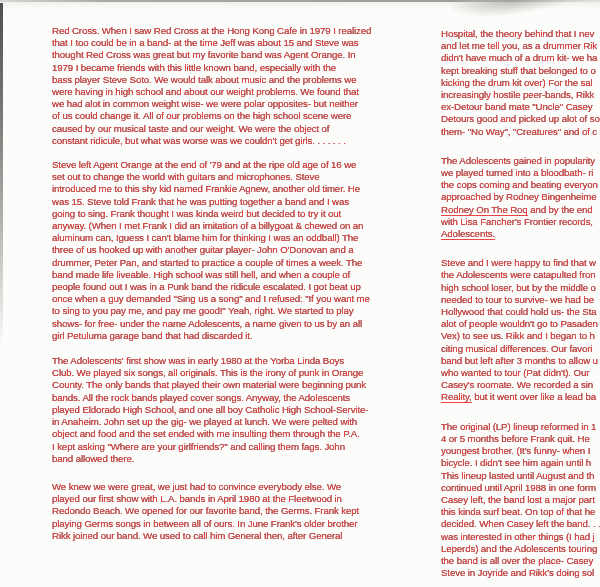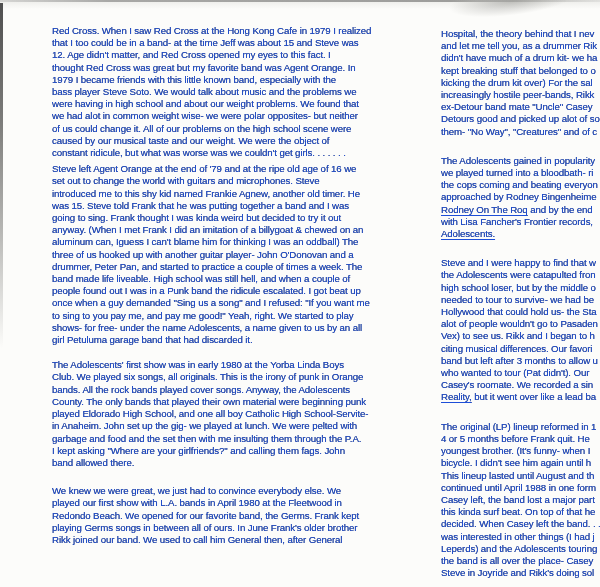--- a/index.html
+++ b/index.html
@@ -7,21 +7,21 @@
     padding: 0;
     background: #ffffff;
   }
   .page {
     position: relative;
     width: 600px;
     height: 587px;
     background: #fcfcfa;
     overflow: hidden;
     font-family: "Liberation Sans", sans-serif;
-    color: #1d4ed8;
+    color: #ef4444;
   }
   
   .top-band {
     position: absolute;
     left: 0; top: 0;
     width: 600px; height: 9px;
     background: linear-gradient(#ecece9, #fcfcfa);
   }
   .top-edge-line {
     position: absolute;
@@ -47,21 +47,21 @@
     position: absolute;
     font-size: 9.7px;
     line-height: 12.2px;
     letter-spacing: -0.12px;
     
     text-shadow: 0 0 0.45px rgba(10,10,10,0.75);
   }
   .col-left  { left: 52px;  top: 25px; width: 360px; }
   .col-right { left: 441px; top: 28px; width: 320px; }
   .para { margin: 0; }
-  .col-left  .para + .para { margin-top: 4px; }
+  .col-left  .para + .para { margin-top: 12px; }
   .col-left  .para:nth-of-type(3) { margin-top: 13px; }
   .col-left  .para:nth-of-type(4) { margin-top: 16px; }
   .col-right .para + .para { margin-top: 17px; }
   .tl { white-space: nowrap; }
   .u {
     text-decoration: underline;
     text-underline-offset: 2px;
     text-decoration-thickness: 1px;
   }
 </style>
@@ -71,21 +71,20 @@
 <div class="page">
   <div class="top-band"></div>
   <div class="top-edge-line"></div>
   <div class="left-edge-line"></div>
   <div class="top-right-smudge"></div>
 
   <div class="col col-left">
       <div class="para">
         <div class="tl"><span>Red Cross.  When I saw Red Cross at the Hong Kong Cafe in 1979 I realized</span></div>
         <div class="tl"><span>that I too could be in a band- at the time Jeff was about 15 and Steve was</span></div>
-        <div class="tl"><span>12.  Age didn't matter, and Red Cross opened my eyes to this fact.  I</span></div>
         <div class="tl"><span>thought Red Cross was great but my favorite band was Agent Orange.  In</span></div>
         <div class="tl"><span>1979 I became friends with this little known band, especially with the</span></div>
         <div class="tl"><span>bass player Steve Soto.  We would talk about music and the problems we</span></div>
         <div class="tl"><span>were having in high school and about our weight problems.  We found that</span></div>
         <div class="tl"><span>we had alot in common weight wise- we were polar opposites- but neither</span></div>
         <div class="tl"><span>of us could change it.  All of our problems on the high school scene were</span></div>
         <div class="tl"><span>caused by our musical taste and our weight.  We were the object of</span></div>
         <div class="tl"><span>constant ridicule, but what was worse was we couldn't get girls. . . . . . .</span></div>
       </div>
       <div class="para">
@@ -101,25 +100,25 @@
         <div class="tl"><span>band made life liveable.  High school was still hell, and when a couple of</span></div>
         <div class="tl"><span>people found out I was in a Punk band the ridicule escalated.  I got beat up</span></div>
         <div class="tl"><span>once when a guy demanded "Sing us a song" and I refused: "If you want me</span></div>
         <div class="tl"><span>to sing to you pay me, and pay me good!"  Yeah, right.  We started to play</span></div>
         <div class="tl"><span>shows- for free- under the name Adolescents, a name given to us by an all</span></div>
         <div class="tl"><span>girl Petuluma garage band that had discarded it.</span></div>
       </div>
       <div class="para">
         <div class="tl"><span>The Adolescents' first show was in early 1980 at the Yorba Linda Boys</span></div>
         <div class="tl"><span>Club.  We played six songs, all originals.  This is the irony of punk in Orange</span></div>
+        <div class="tl"><span>County.  The only bands that played their own material were beginning punk</span></div>
         <div class="tl"><span>bands.  All the rock bands played cover songs.  Anyway,  the Adolescents</span></div>
-        <div class="tl"><span>County.  The only bands that played their own material were beginning punk</span></div>
         <div class="tl"><span>played Eldorado High School,  and one all boy Catholic High School-Servite-</span></div>
         <div class="tl"><span>in Anaheim.  John set up the gig- we played at lunch.  We were pelted with</span></div>
-        <div class="tl"><span>garbage and food and the set then with me insulting them through the P.A.</span></div>
+        <div class="tl"><span>object and food and the set ended with me insulting them through the P.A.</span></div>
         <div class="tl"><span>I kept asking  "Where are your girlfriends?"  and calling them fags.  John</span></div>
         <div class="tl"><span>band allowed there.</span></div>
       </div>
       <div class="para">
         <div class="tl"><span>We knew we were great, we just had to convince everybody else.  We</span></div>
         <div class="tl"><span>played our first show with L.A. bands in April 1980 at the Fleetwood in</span></div>
         <div class="tl"><span>Redondo Beach.  We opened for  our favorite band, the Germs.  Frank kept</span></div>
         <div class="tl"><span>playing Germs songs in between all of ours.  In June Frank's older brother</span></div>
         <div class="tl"><span>Rikk joined our band.  We used to call him General then, after General</span></div>
       </div>

